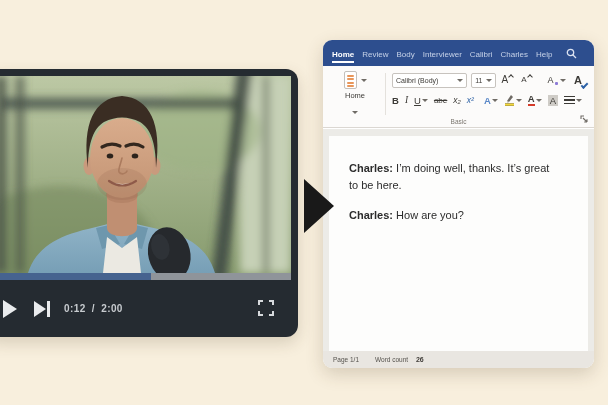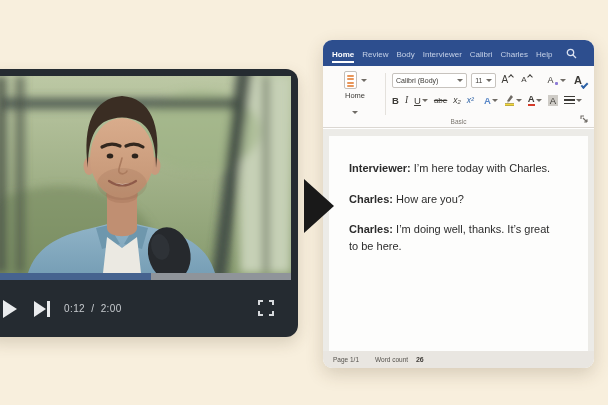--- a/index.html
+++ b/index.html
@@ -45,21 +45,21 @@
   .skip-tri {
     width:0; height:0;
     border-top:8px solid transparent; border-bottom:8px solid transparent;
     border-left:12px solid #e9ebed;
   }
   .skip-bar { width:3px; height:16px; background:#e9ebed; margin-left:1px; }
   .time-display {
     position:absolute; left:64px; top:23px;
     font-size:10px; letter-spacing:.4px; color:#c7cbcf; white-space:nowrap;
   }
-  .time-display span { margin-right:3px; }
+  .time-display span { margin-right:3px;font-weight:bold; }
   .fullscreen-btn {
     position:absolute; right:17px; top:20px; width:16px; height:16px; cursor:pointer;
   }
 
   
   .flow-arrow {
     position:absolute; left:304px; top:179px; width:0; height:0; z-index:6;
     border-top:27px solid transparent; border-bottom:27px solid transparent;
     border-left:30px solid #191919;
   }
@@ -396,30 +396,26 @@
     <div class="group-label">Basic</div>
     <svg class="dialog-launcher" width="8" height="8" viewBox="0 0 8 8">
       <path d="M1,4 V1 H4" stroke="#6f6b65" stroke-width="1.1" fill="none"></path>
       <path d="M3,3 L7,7 M7,7 V4.2 M7,7 H4.2" stroke="#6f6b65" stroke-width="1.1" fill="none"></path>
     </svg>
   </div>
 
   <div class="doc-area">
     <div class="doc-page">
       <p class="doc-para">
-        <span class="doc-speaker">Interviewer:</span>
-        <span class="doc-text">I’m here today with Charles.</span>
+        <span class="doc-speaker">Charles:</span>
+        <span class="doc-text">I’m doing well, thanks. It’s great to be here.</span>
       </p>
       <p class="doc-para">
         <span class="doc-speaker">Charles:</span>
         <span class="doc-text">How are you?</span>
-      </p>
-      <p class="doc-para">
-        <span class="doc-speaker">Charles:</span>
-        <span class="doc-text">I’m doing well, thanks. It’s great to be here.</span>
       </p>
     </div>
   </div>
 
   <div class="status-bar">
     <span>Page 1/1</span>
     <span>
       <span>Word count</span>
       <span class="status-count-value">26</span>
     </span>

